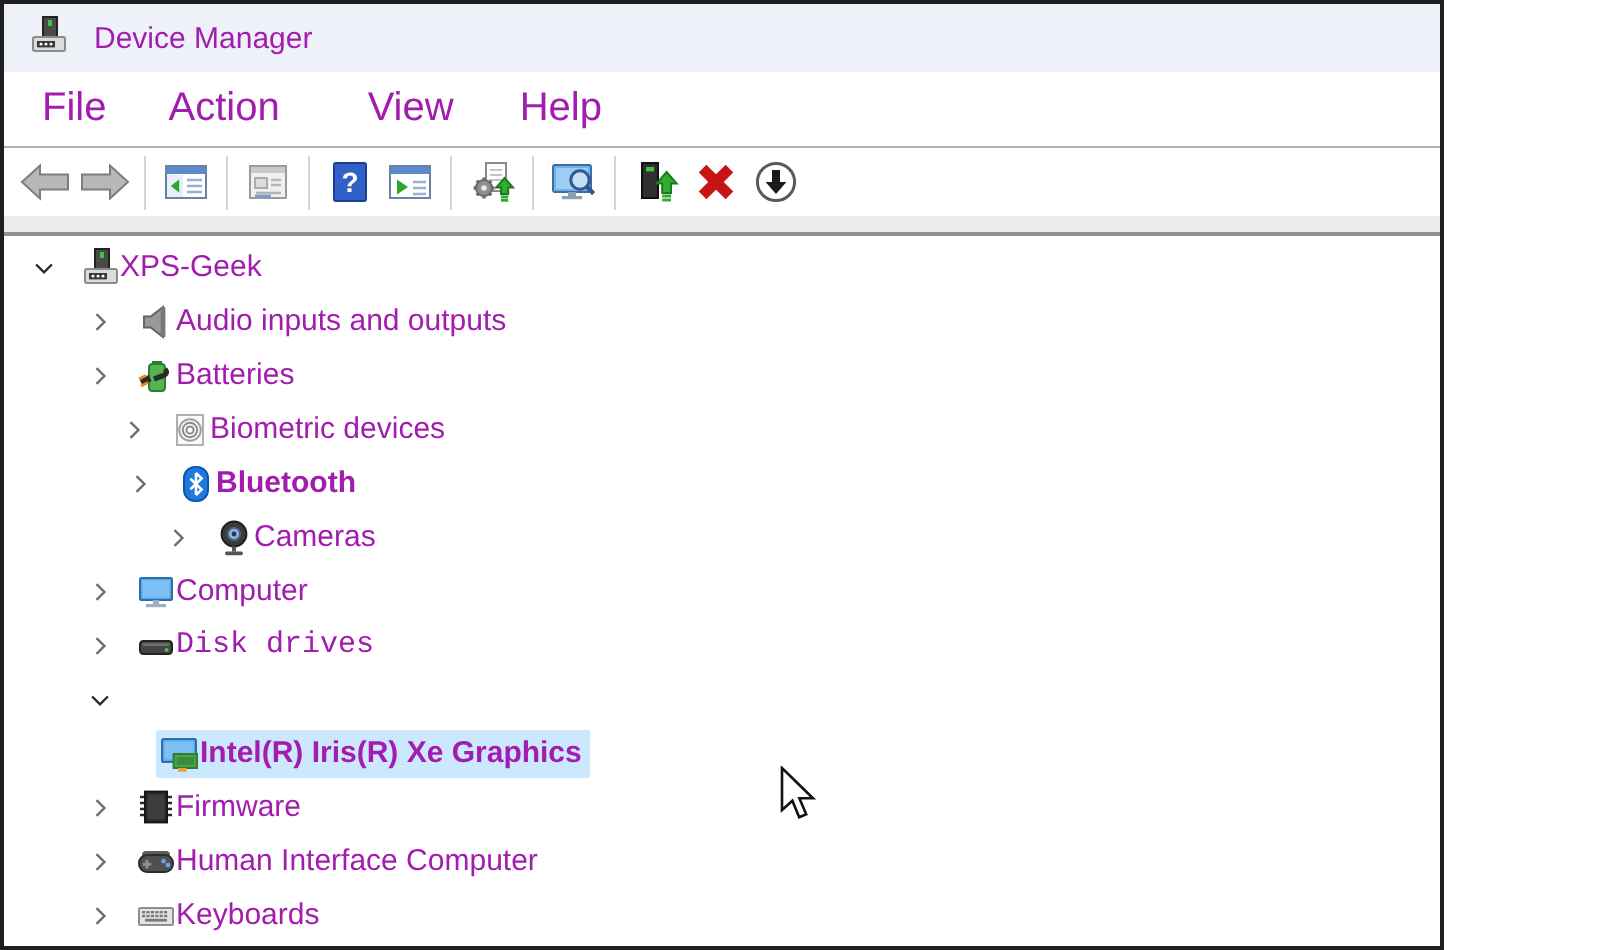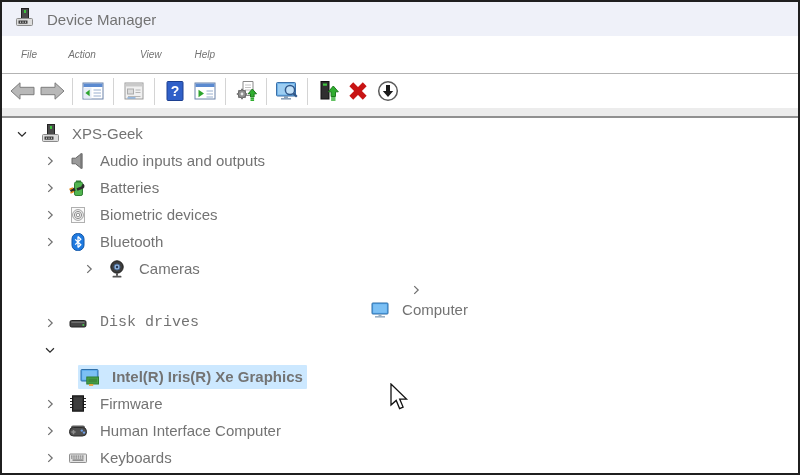--- a/index.html
+++ b/index.html
@@ -1,40 +1,40 @@
 <!DOCTYPE html>
 <html><head>
 <meta charset="utf-8">
 <style>
   html,body{margin:0;padding:0;background:#fff;}
   .window{
-    width:800px;height:475px;box-sizing:border-box;position:relative;
+    width:722px;height:475px;box-sizing:border-box;position:relative;
     border:2px solid #1f1f1f;background:#fff;overflow:hidden;
-    font-family:"Liberation Sans",sans-serif;color:#737373;
+    font-family:"Liberation Sans",sans-serif;color:#a21caf;
     -webkit-font-smoothing:antialiased;
   }
   .titlebar{height:34px;background:var(--titlebar,#eff1f9);display:flex;align-items:center;
     padding-left:12px;gap:11px;}
   .titlebar .app-icon{width:22px;height:22px;display:flex;}
   .title{font-size:15px;}
   .menubar{height:37px;background:#fff;display:flex;align-items:center;padding-left:5px;
     border-bottom:1px solid #b3b3b3;}
-  .menu-item{font-size:10px;padding:7px 11px;cursor:default;font-style:italic;}
+  .menu-item{font-size:20px;padding:7px 11px;cursor:default;}
   .menu-item:first-child{margin-left:3px;}
   .menu-item:nth-child(2){margin-left:9px;}
   .menu-item:nth-child(3){margin-left:22px;}
   .menu-item:nth-child(4){margin-left:11px;}
   .toolbar{height:34px;background:#fff;display:flex;align-items:center;padding-left:5px;}
   .rebar-bottom{height:8px;background:#ececec;border-bottom:2px solid #909090;}
   .tool-btn{width:30px;height:30px;display:flex;align-items:center;justify-content:center;flex:none;}
   .tool-sep{width:1px;height:27px;background:#d4d4d4;margin:0 5px;flex:none;}
   .tree{padding-top:2px;background:#fff;}
   .tree-row{height:27px;display:flex;align-items:center;font-size:15px;white-space:nowrap;}
   .chevron{width:16px;height:16px;margin-right:8px;flex:none;display:flex;align-items:center;justify-content:center;}
-  .node{display:flex;align-items:center;gap:12px;padding:2px 4px 2px 2px;border-radius:1px;}
+  .node{display:flex;align-items:center;gap:0;padding:2px 4px 2px 2px;border-radius:1px;}
   .node.selected{background:var(--sel,#cce8ff);}
   .node-icon{width:20px;height:20px;flex:none;display:flex;}
   .node-label{line-height:20px;}
   .cursor{position:absolute;pointer-events:none;z-index:50;}
   svg{display:block;}
 </style>
 </head>
 <body>
 
 <div class="window" style="--titlebar: #eff1f9; --sel: #cce8ff;">
@@ -241,39 +241,39 @@
               <rect x="6.5" y="4" width="8" height="13.5" rx="1.6" fill="#52b54f" stroke="#2e7d32"></rect>
               <path d="M14.5,6.5 Q16.5,9 13,10 L9,11.5" stroke="#2b2b2b" stroke-width="2.6" fill="none"></path>
               <path d="M2.5,13.2 L7,11" stroke="#2b2b2b" stroke-width="3.4"></path>
               <path d="M1.5,11.5 L5,9.8" stroke="#e88a1a" stroke-width="1.4"></path>
               <path d="M2.5,15 L6,13.3" stroke="#e88a1a" stroke-width="1.4"></path>
             </svg>
           </span>
           <span class="node-label">Batteries</span>
         </span>
       </div>
-      <div class="tree-row" style="padding-left: 40px;">
+      <div class="tree-row" style="padding-left: 57px;">
         <span class="chevron">
           <svg width="14" height="14" viewBox="0 0 16 16">
             <path d="M6,3.5 L10.5,8 L6,12.5" fill="none" stroke="#6f6f6f" stroke-width="1.4"></path>
           </svg>
         </span>
         <span class="node">
           <span class="node-icon">
             <svg width="20" height="20" viewBox="0 0 20 20">
               <rect x="3.5" y="2.5" width="13" height="15" fill="#fafafa" stroke="#b0b0b0"></rect>
               <circle cx="10" cy="10" r="1.8" fill="none" stroke="#8a8a8a"></circle>
               <circle cx="10" cy="10" r="3.6" fill="none" stroke="#8a8a8a"></circle>
               <circle cx="10" cy="10" r="5.4" fill="none" stroke="#9f9f9f"></circle>
             </svg>
           </span>
           <span class="node-label">Biometric devices</span>
         </span>
       </div>
-      <div class="tree-row" style="padding-left: 40px;">
+      <div class="tree-row" style="padding-left: 60px; font-weight: bold;">
         <span class="chevron">
           <svg width="14" height="14" viewBox="0 0 16 16">
             <path d="M6,3.5 L10.5,8 L6,12.5" fill="none" stroke="#6f6f6f" stroke-width="1.4"></path>
           </svg>
         </span>
         <span class="node">
           <span class="node-icon">
             <svg width="20" height="20" viewBox="0 0 20 20">
               <rect x="4" y="1.5" width="12" height="17" rx="5.5" fill="#1f7ae0" stroke="#1256a8"></rect>
               <path d="M10,4.5 L10,15.5 M10,4.5 L12.8,7.2 L7.2,12.6 M10,15.5 L12.8,12.8 L7.2,7.4" fill="none" stroke="#fff" stroke-width="1.3"></path>
@@ -294,21 +294,21 @@
               <circle cx="10" cy="8" r="6.2" fill="#3c3c3c" stroke="#1f1f1f"></circle>
               <circle cx="10" cy="8" r="3" fill="#8fb3dd" stroke="#4a6a94"></circle>
               <circle cx="10" cy="8" r="1.2" fill="#253652"></circle>
               <rect x="9" y="14.2" width="2" height="2.6" fill="#555"></rect>
               <rect x="5.5" y="16.8" width="9" height="1.8" rx="0.9" fill="#555"></rect>
             </svg>
           </span>
           <span class="node-label">Cameras</span>
         </span>
       </div>
-      <div class="tree-row" style="padding-left: 40px; flex-direction: column;">
+      <div class="tree-row" style="padding-left: 40px;">
         <span class="chevron">
           <svg width="14" height="14" viewBox="0 0 16 16">
             <path d="M6,3.5 L10.5,8 L6,12.5" fill="none" stroke="#6f6f6f" stroke-width="1.4"></path>
           </svg>
         </span>
         <span class="node">
           <span class="node-icon">
             <svg width="20" height="20" viewBox="0 0 20 20">
               <rect x="2" y="3" width="16" height="11" rx="0.8" fill="#56a8ec" stroke="#2f6fa8"></rect>
               <rect x="3.2" y="4.2" width="13.6" height="8.6" fill="#7cc0f4"></rect>

